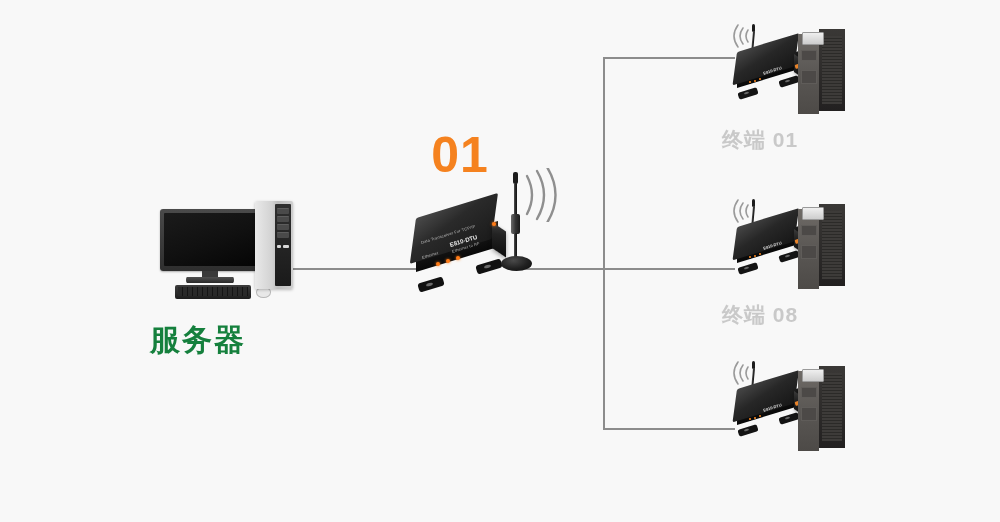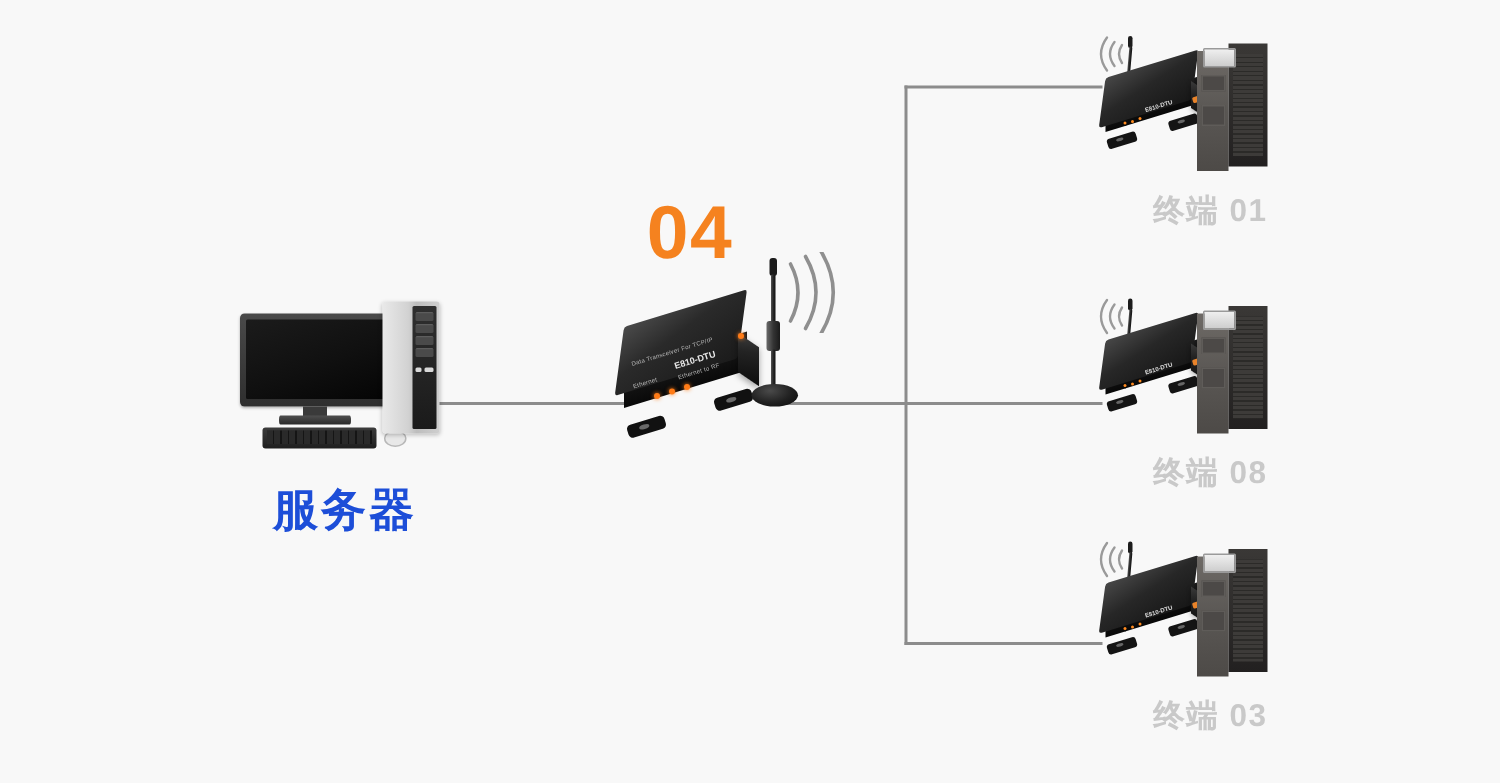--- a/index.html
+++ b/index.html
@@ -26,24 +26,23 @@
   
   .wire { position: absolute; background: #8c8c8c; }
   .wire-h { height: 2px; }
   .wire-v { width: 2px; }
 
   
   .label-server {
     position: absolute;
     left: 150px; top: 320px;
     width: 160px;
-    text-align: center;
     font-size: 30px;
     font-weight: bold;
-    color: #1d4ed8;
+    color: #15803d;
     letter-spacing: 2px;
   }
   .label-gateway {
     position: absolute;
     left: 390px; top: 320px;
     width: 140px;
     text-align: center;
     font-size: 30px;
     font-weight: bold;
     color: #f5821f;
@@ -55,21 +54,21 @@
     width: 130px;
     text-align: center;
     font-size: 50px;
     font-weight: bold;
     color: #f5821f;
     letter-spacing: 1px;
   }
   .label-terminal {
     position: absolute;
     width: 170px;
-    text-align: center;
+    text-align: left;
     font-size: 21px;
     font-weight: bold;
     color: #c9c9c9;
     letter-spacing: 1px;
   }
 
   
   .monitor-body {
     position: absolute;
     background: linear-gradient(180deg,#4a4a4a 0%,#2e2e2e 100%);
@@ -305,21 +304,21 @@
       <div class="tower-bay" style="left:22px; top:7px;  width:12px; height:5px;"></div>
       <div class="tower-bay" style="left:22px; top:15px; width:12px; height:5px;"></div>
       <div class="tower-bay" style="left:22px; top:23px; width:12px; height:5px;"></div>
       <div class="tower-bay" style="left:22px; top:31px; width:12px; height:5px;"></div>
       <div class="tower-btn" style="left:22px; top:44px; width:4px; height:3px;"></div>
       <div class="tower-btn" style="left:28px; top:44px; width:6px; height:3px;"></div>
     </div>
   </div>
   <div class="label-server">服务器</div>
 
-  <div class="big-number">04</div>
+  <div class="big-number">01</div>
 
   <div class="gw-wrap">
 
     <div class="gw-foot" style="left:10px; top:70px; width:26px; height:9px; transform:rotate(-17deg);"></div>
     <div class="gw-foot-hole" style="left:18px; top:73px; width:7px; height:3px; transform:rotate(-17deg);"></div>
     <div class="gw-foot" style="left:68px; top:52px; width:26px; height:9px; transform:rotate(-17deg);"></div>
     <div class="gw-foot-hole" style="left:76px; top:55px; width:7px; height:3px; transform:rotate(-17deg);"></div>
 
     <div class="gw-side" style="left:8px; top:36px; width:82px; height:26px; transform:skewY(-17deg); transform-origin:left top;"></div>
 
@@ -447,15 +446,14 @@
     <div class="tm-led" style="left:34px; top:60px;"></div>
     <div class="tm-connector" style="left:70px; top:46px; width:7px; height:4px; transform:rotate(-17deg);"></div>
 
     <div class="pc-left" style="left:73px; top:16px; width:21px; height:80px;"></div>
     <div class="pc-right" style="left:94px; top:11px; width:26px; height:82px;"></div>
     <div class="pc-vent" style="left:97px; top:18px; width:20px; height:68px;"></div>
     <div class="pc-drive" style="left:77px; top:14px; width:20px; height:11px;"></div>
     <div class="pc-panel" style="left:76px; top:32px; width:14px; height:9px;"></div>
     <div class="pc-panel" style="left:76px; top:52px; width:14px; height:12px;"></div>
   </div>
-  <div class="label-terminal" style="left:722px; top:463px;">终端 03</div>
 
 </div>
 
 </body></html>

